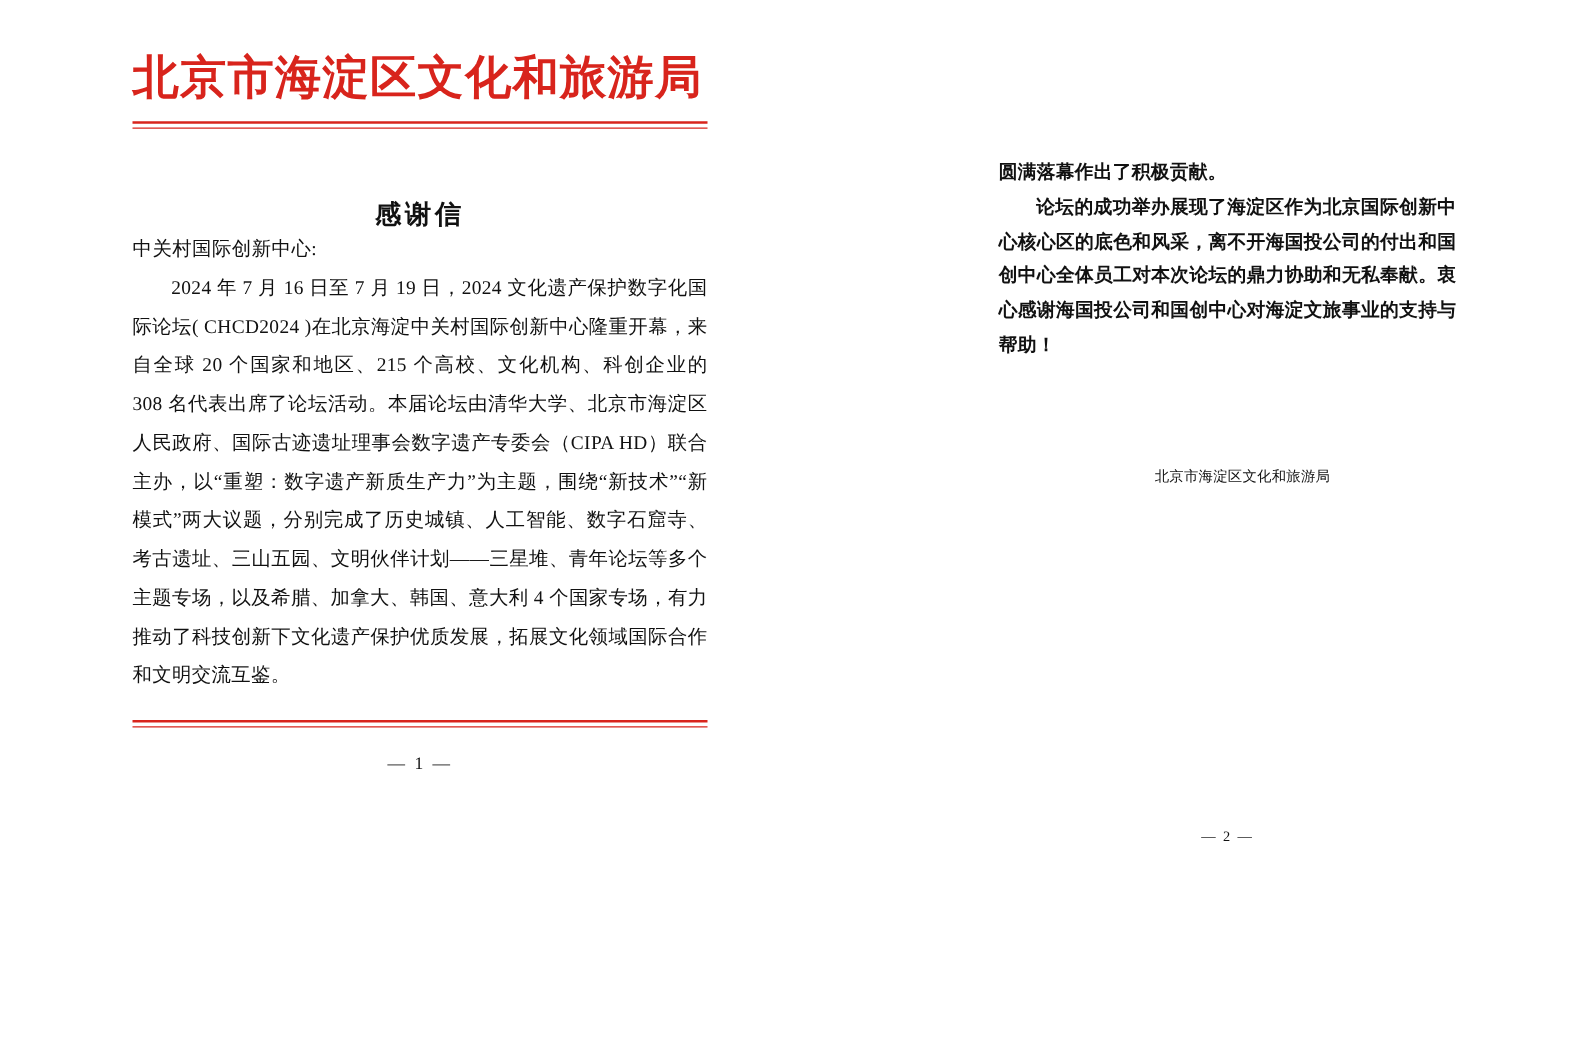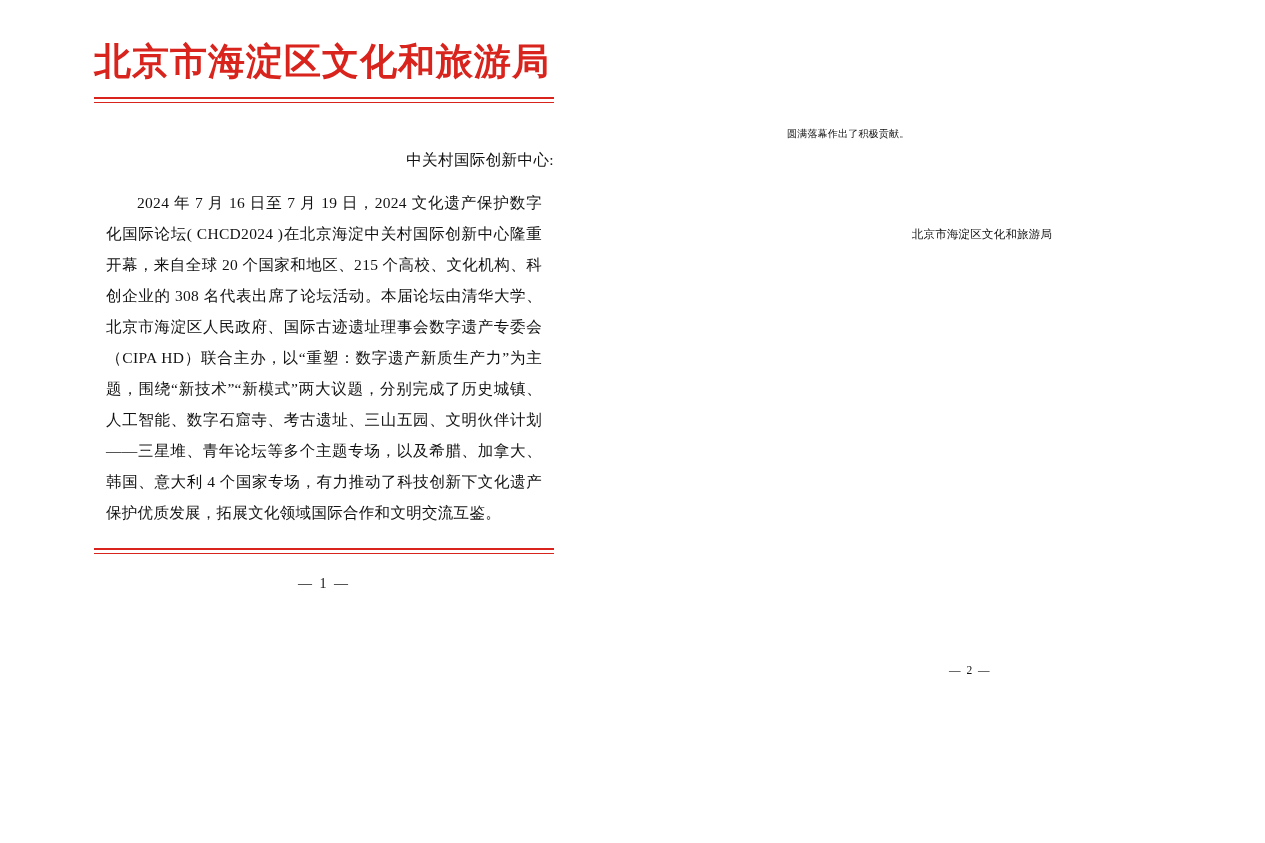--- a/index.html
+++ b/index.html
@@ -11,21 +11,21 @@
     width: 1265px;
     height: 843px;
     font-family: "Liberation Serif", serif;
     color: #111111;
     position: relative;
     overflow: hidden;
   }
   .page {
     position: absolute;
     top: 0;
-    left: 4px;
+    left: 16px;
     width: 1157px;
     height: 843px;
   }
   
   .page-left {
     position: absolute;
     left: 90px;
     top: 40px;
     width: 460px;
   }
@@ -49,34 +49,32 @@
   }
   .doc-title {
     text-align: center;
     font-family: "DejaVu Serif", serif;
     font-weight: bold;
     font-size: 21px;
     letter-spacing: 3px;
     margin-top: 54px;
   }
   .salutation {
-    margin-top: 42px;
     font-size: 15.5px;
     letter-spacing: 0.4px;
     line-height: 1.95;
-    text-align: right;
   }
   .body-p {
     font-size: 15.5px;
     line-height: 2.0;
     letter-spacing: 0.3px;
     text-align: justify;
     text-justify: inter-ideograph;
     text-indent: 2em;
-    margin: 12px;
+    margin: 0;
   }
   .rule-bottom {
     margin-top: 20px;
     border-top: 2.5px solid #d8241c;
     border-bottom: 1px solid #d8241c;
     height: 3px;
     width: 460px;
   }
   .page-num-left {
     text-align: center;
@@ -86,26 +84,27 @@
     letter-spacing: 2px;
   }
   
   .page-right {
     position: absolute;
     left: 783px;
     top: 125px;
     width: 366px;
   }
   .body-p-right {
-    font-size: 10px;
+    font-size: 15px;
     line-height: 1.85;
     letter-spacing: 0.2px;
     text-align: justify;
     text-justify: inter-ideograph;
     margin: 0;
+    font-weight: bold;
   }
   .body-p-right.indent {
     text-indent: 2em;
   }
   .signature {
     margin-top: 78px;
     text-align: center;
     font-size: 11.5px;
     line-height: 2.1;
     letter-spacing: 0.2px;
@@ -123,34 +122,36 @@
 </style>
 </head>
 <body>
 
 <div class="page">
 
   <div class="page-left">
     <div class="letterhead">北京市海淀区文化和旅游局</div>
     <div class="rule-double"></div>
 
+    <div class="doc-title">感谢信</div>
 
     <div class="salutation">中关村国际创新中心:</div>
 
     <p class="body-p">2024 年 7 月 16 日至 7 月 19 日，2024 文化遗产保护数字化国际论坛( CHCD2024 )在北京海淀中关村国际创新中心隆重开幕，来自全球 20 个国家和地区、215 个高校、文化机构、科创企业的 308 名代表出席了论坛活动。本届论坛由清华大学、北京市海淀区人民政府、国际古迹遗址理事会数字遗产专委会（CIPA HD）联合主办，以“重塑：数字遗产新质生产力”为主题，围绕“新技术”“新模式”两大议题，分别完成了历史城镇、人工智能、数字石窟寺、考古遗址、三山五园、文明伙伴计划——三星堆、青年论坛等多个主题专场，以及希腊、加拿大、韩国、意大利 4 个国家专场，有力推动了科技创新下文化遗产保护优质发展，拓展文化领域国际合作和文明交流互鉴。</p>
 
 
     <div class="rule-bottom"></div>
 
     <div class="page-num-left">— 1 —</div>
   </div>
 
   <div class="page-right">
     <p class="body-p-right">圆满落幕作出了积极贡献。</p>
 
+    <p class="body-p-right indent">论坛的成功举办展现了海淀区作为北京国际创新中心核心区的底色和风采，离不开海国投公司的付出和国创中心全体员工对本次论坛的鼎力协助和无私奉献。衷心感谢海国投公司和国创中心对海淀文旅事业的支持与帮助！</p>
 
     <div class="signature">
       <div>北京市海淀区文化和旅游局</div>
     </div>
   </div>
 
   <div class="page-num-right">— 2 —</div>
 
 </div>
 

